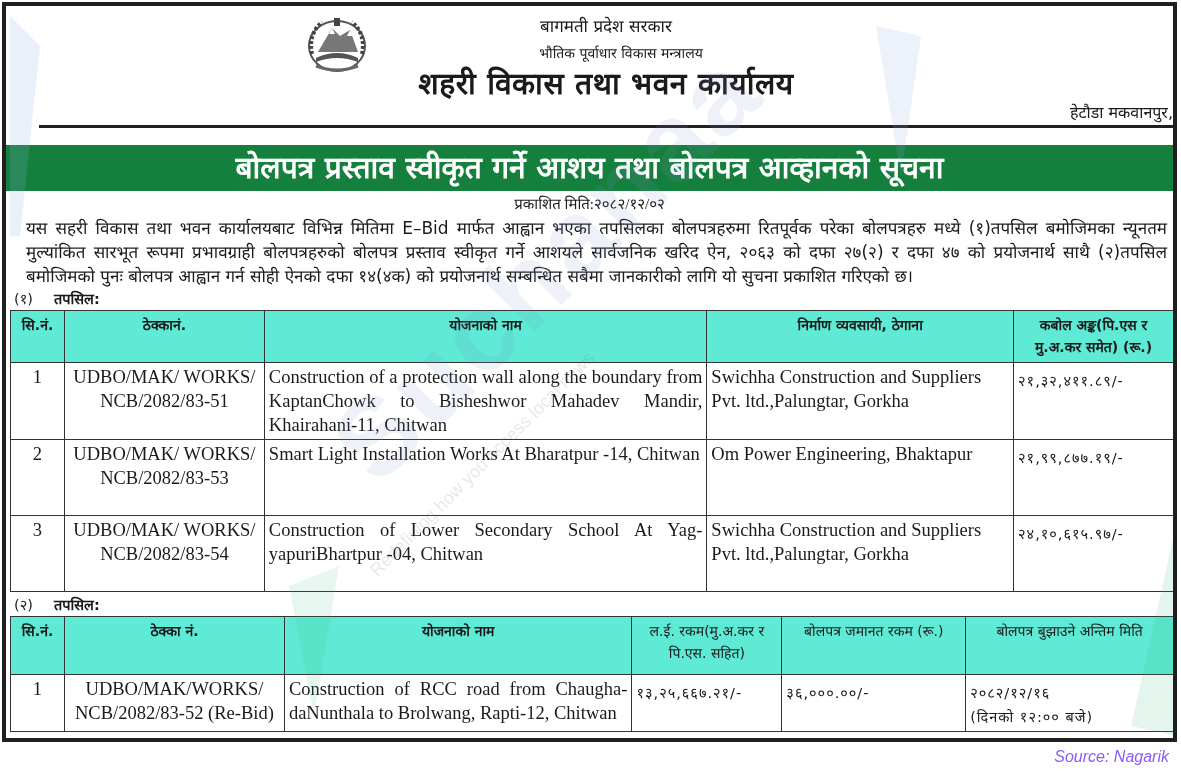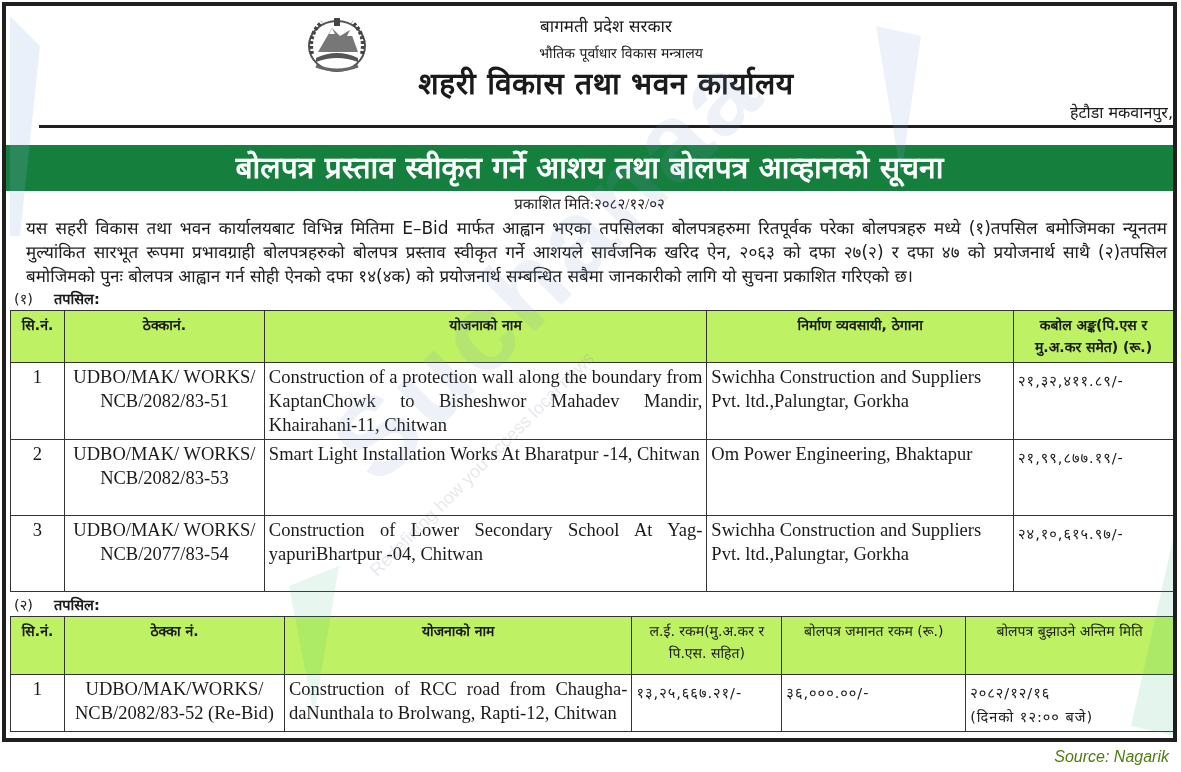--- a/index.html
+++ b/index.html
@@ -41,37 +41,37 @@
   }
   .pub-date { text-align: center; font-family: Liberation Serif, serif; font-size: 15px; line-height: 24px; margin-top: 1px; }
 
   .para { font-family: "DejaVu Sans", sans-serif; font-size: 17px; line-height: 24px; padding: 0 6px 0 20px; text-align: justify; }
   .section-label { font-family: "DejaVu Sans", sans-serif; font-size: 14.5px; line-height: 22px; padding-left: 8px; }
   .section-label .num { display: inline-block; width: 40px; }
   .section-label .lbl { font-weight: bold; }
 
   table { border-collapse: collapse; margin-left: 4px; position: relative; z-index: 2; background: transparent; }
   th, td { border: 1.5px solid #333; }
-  th { background: #bef264; font-family: "DejaVu Sans", sans-serif; font-weight: bold; font-size: 14px; vertical-align: top; padding: 3px 4px; line-height: 22px; }
+  th { background: #5eead4; font-family: "DejaVu Sans", sans-serif; font-weight: bold; font-size: 14px; vertical-align: top; padding: 3px 4px; line-height: 22px; }
   td { font-size: 18.5px; line-height: 24px; vertical-align: top; padding: 2px 4px; }
   td.c { text-align: center; }
   td.j { text-align: justify; }
   td.amt { font-family: "DejaVu Sans", sans-serif; font-size: 14.5px; text-align: left; padding-top: 6px; letter-spacing: 1px; }
 
   .t1 { width: 1164px; }
   .t1 thead tr { height: 52px; }
   .t1 tbody tr { height: 76px; }
   .t1 tbody tr.r1 { height: 77px; }
 
   .t2 { width: 1164px; }
   .t2 thead tr { height: 58px; }
   .t2 tbody tr { height: 52px; }
 
   .signature { text-align: right; font-family: "DejaVu Sans", sans-serif; font-weight: bold; font-size: 15px; line-height: 24px; padding-right: 8px; }
-  .source { position: absolute; right: 12px; top: 748px; font-family: "Liberation Sans", sans-serif; font-style: italic; font-size: 16px; color: #4d7c0f; }
+  .source { position: absolute; right: 12px; top: 748px; font-family: "Liberation Sans", sans-serif; font-style: italic; font-size: 16px; color: #8b5cf6; }
 </style>
 </head>
 <body>
 
 <div class="frame">
 
   <div class="wm-text">Suchanaa</div>
   <div class="wm-tag">Redefining how you access local news</div>
   <svg class="wm-shape" style="left:4px;top:0;" width="40" height="240">
     <polygon points="0,10 30,40 10,230 0,230" fill="rgba(140,170,220,0.18)"></polygon>
@@ -139,21 +139,21 @@
       </tr>
       <tr>
         <td class="c">2</td>
         <td class="c">UDBO/MAK/ WORKS/ NCB/2082/83-53</td>
         <td class="j">Smart Light Installation Works At Bharatpur -14, Chitwan</td>
         <td>Om Power Engineering, Bhaktapur</td>
         <td class="amt">२१,९९,८७७.१९/-</td>
       </tr>
       <tr>
         <td class="c">3</td>
-        <td class="c">UDBO/MAK/ WORKS/ NCB/2077/83-54</td>
+        <td class="c">UDBO/MAK/ WORKS/ NCB/2082/83-54</td>
         <td class="j">Construction of Lower Secondary School At Yag-yapuriBhartpur -04, Chitwan</td>
         <td>Swichha Construction and Suppliers Pvt. ltd.,Palungtar, Gorkha</td>
         <td class="amt">२४,१०,६१५.९७/-</td>
       </tr>
     </tbody>
   </table>
 
   <div class="section-label" style="margin-top:2px;">
     <span class="num">(२)</span><span class="lbl">तपसिल:</span>
   </div>

